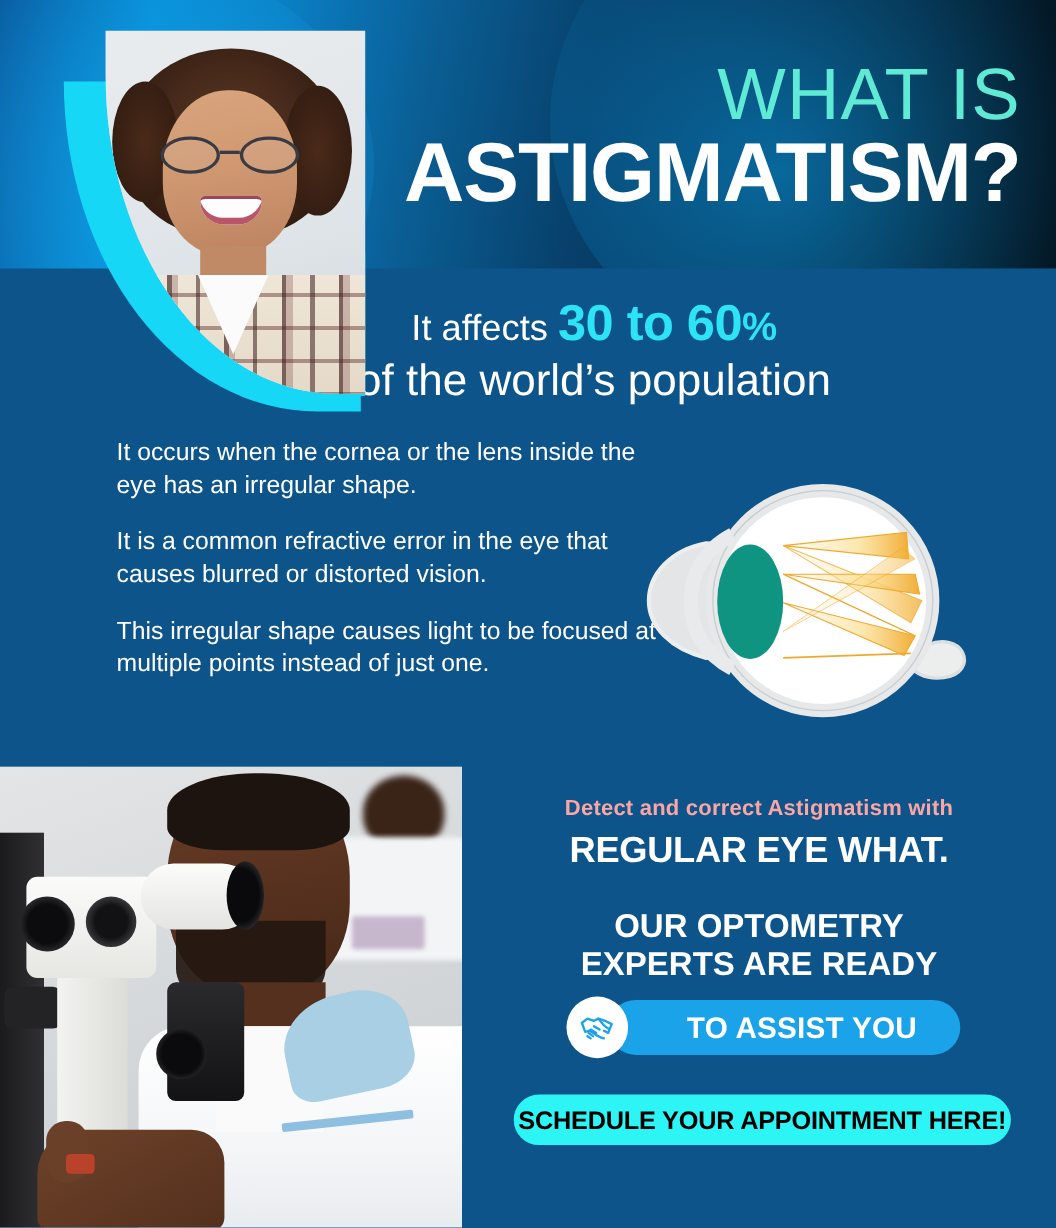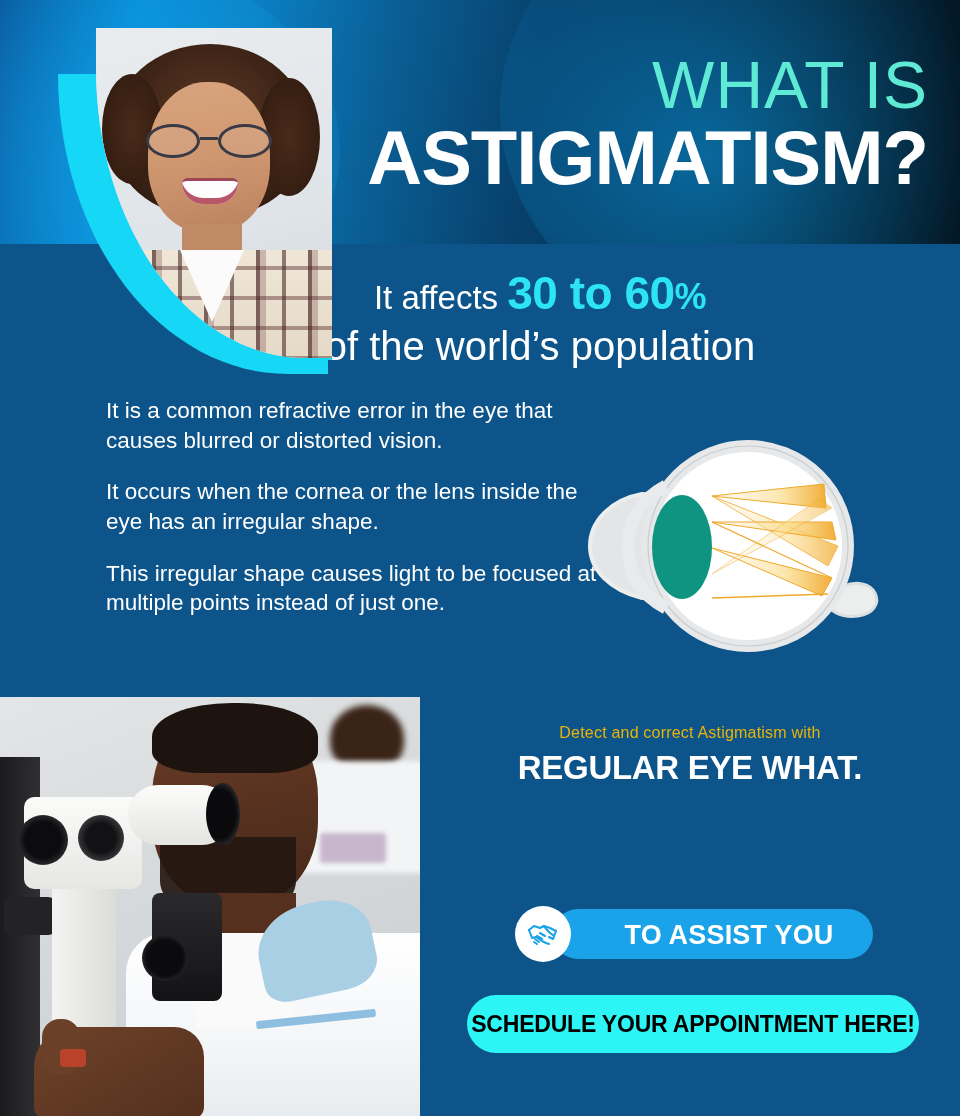--- a/index.html
+++ b/index.html
@@ -273,21 +273,21 @@
     position:absolute; left:60px; top:352px; width:26px; height:18px;
     background:#b8432a; border-radius:4px;
   }
 
   
   .cta-zone{
     position:absolute; left:440px; top:724px; width:500px; z-index:4;
     text-align:center;
   }
   .cta-pre{
-    color:#eab308; font-size:16px; font-weight:400; letter-spacing:.2px;
+    color:#fca5a5; font-size:20px; font-weight:700; letter-spacing:.2px;
   }
   .cta-head{
     color:#ffffff; font-size:33px; font-weight:700; margin-top:7px;
     letter-spacing:-.3px;
   }
   .cta-sub{
     color:#ffffff; font-size:30px; font-weight:700; line-height:1.12;
     margin-top:34px;
   }
 
@@ -303,21 +303,21 @@
     line-height:50px; text-align:center;
     color:#ffffff; font-size:27px; font-weight:700; letter-spacing:.2px;
   }
   .assist-icon{
     position:absolute; left:0; top:0; width:56px; height:56px;
     background:#ffffff; border-radius:50%;
     display:flex; align-items:center; justify-content:center;
   }
 
   .schedule-btn{
-    position:absolute; left:467px; top:995px; width:452px; height:58px;
+    position:absolute; left:467px; top:995px; width:452px; height:46px;
     background:#2df5f5; border-radius:29px; z-index:6;
     display:flex; align-items:center; justify-content:center;
     color:#000000; font-size:23px; font-weight:700; letter-spacing:-.2px;
     cursor:pointer;
   }
 </style>
 </head>
 <body>
 
 <div class="header-band">
@@ -351,22 +351,22 @@
 
 <div class="stat-block">
   <div class="stat-line1">
     <span>It affects</span>
     <span class="stat-big">30 to 60</span><span class="stat-big stat-pct">%</span>
   </div>
   <div class="stat-line2">of the world’s population</div>
 </div>
 
 <div class="body-copy">
+  <p>It occurs when the cornea or the lens inside the eye has an irregular shape.</p>
   <p>It is a common refractive error in the eye that causes blurred or distorted vision.</p>
-  <p>It occurs when the cornea or the lens inside the eye has an irregular shape.</p>
   <p>This irregular shape causes light to be focused at multiple points instead of just one.</p>
 </div>
 
 <div class="eye-diagram">
   <svg width="330" height="235" viewBox="0 0 330 235">
 
     <path d="M243 175 C262 196 272 200 288 198 C304 196 310 185 305 175 C300 165 286 163 274 168 C262 173 252 172 243 175 Z" fill="#eceded" stroke="#dcdfe0" stroke-width="3"></path>
 
     <path d="M72 76 C40 82 20 104 20 128 C20 152 40 172 72 180 L104 178 L104 78 Z" fill="#e3e5e6" stroke="#eceeee" stroke-width="4"></path>
 
@@ -420,20 +420,24 @@
   <div class="cp-camera"></div>
   <div class="cp-camera-lens"></div>
   <div class="cp-hand"></div>
   <div class="cp-finger"></div>
   <div class="cp-red-knob"></div>
 </div>
 
 <div class="cta-zone">
   <div class="cta-pre">Detect and correct Astigmatism with</div>
   <div class="cta-head">REGULAR EYE WHAT.</div>
+  <div class="cta-sub">
+    <span>OUR OPTOMETRY</span><br>
+    <span>EXPERTS ARE READY</span>
+  </div>
 </div>
 
 <div class="assist-row">
   <div class="assist-pill"></div>
   <div class="assist-text">TO ASSIST YOU</div>
   <div class="assist-icon">
     <svg width="40" height="40" viewBox="0 0 40 40">
       <g fill="none" stroke="#1aa3e8" stroke-width="2.1" stroke-linecap="round" stroke-linejoin="round">
         <path d="M6 16 L11 12 L17 14 L21 12 L27 14 L33 17"></path>
         <path d="M33 17 L30 25 L26 23"></path>

